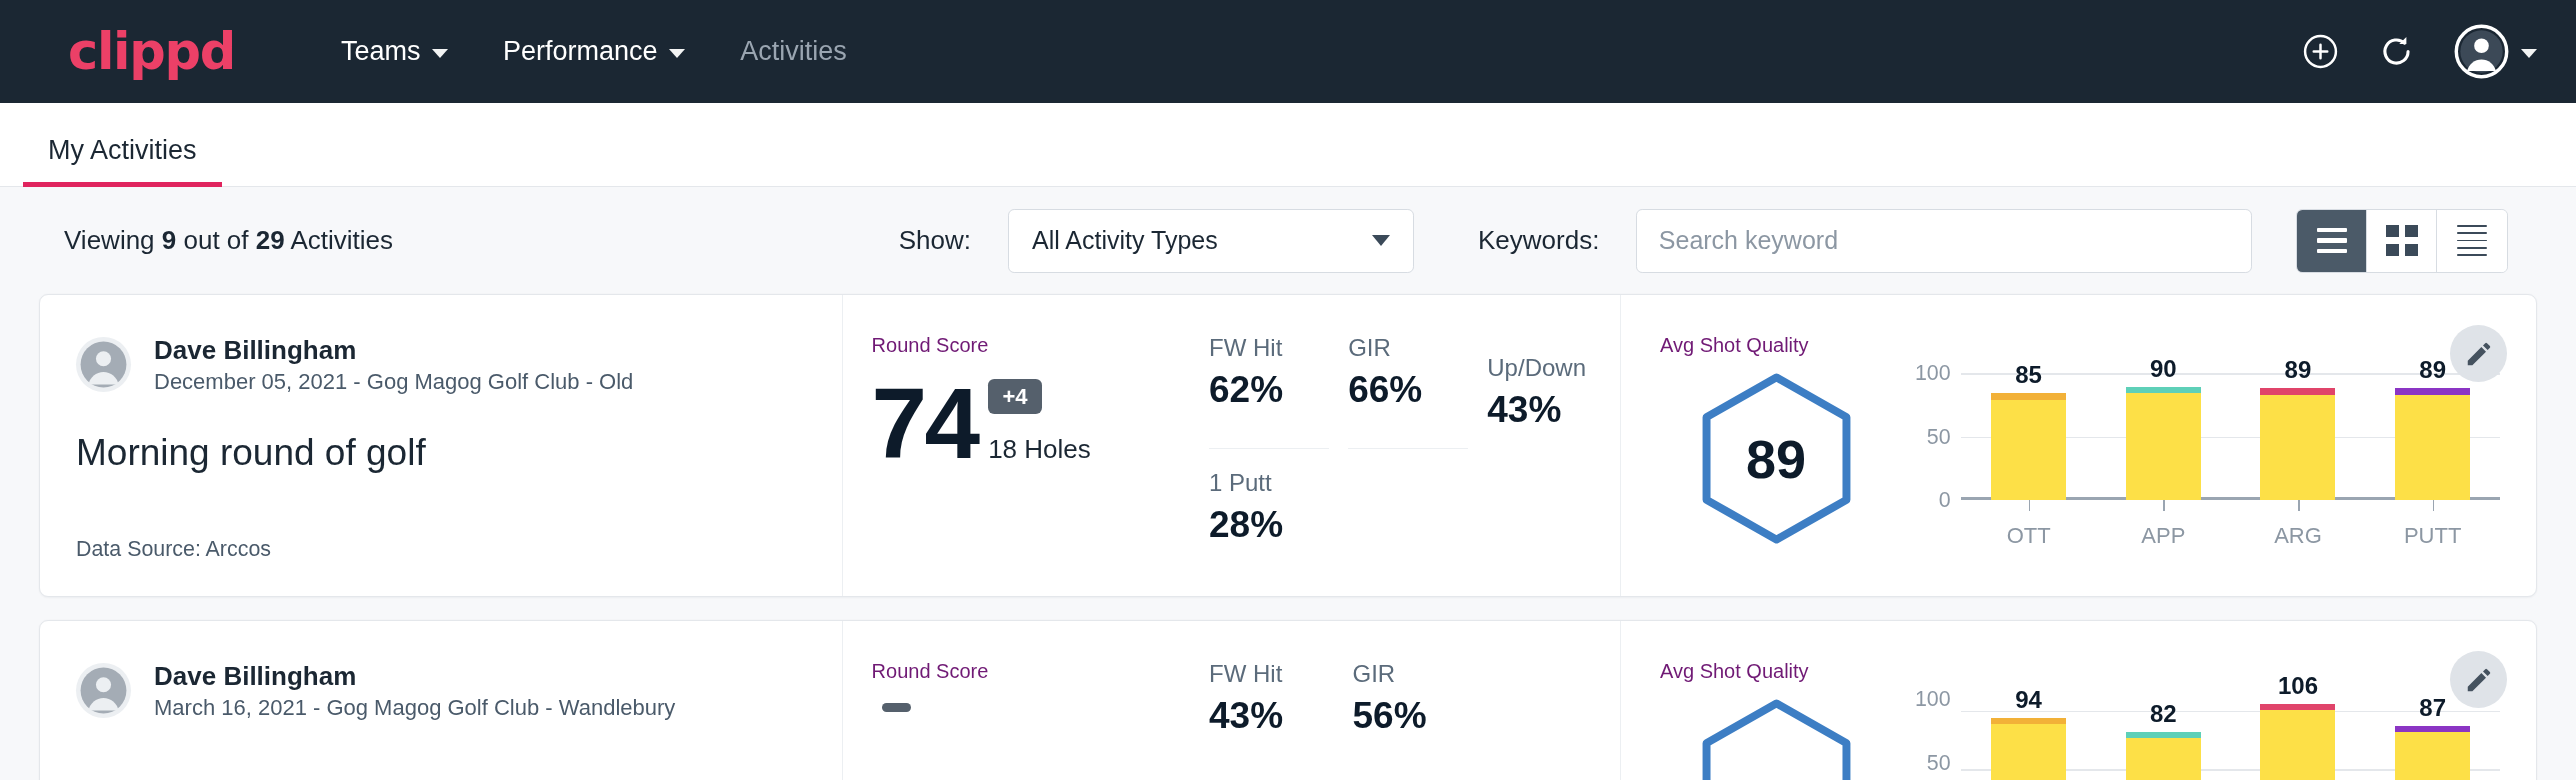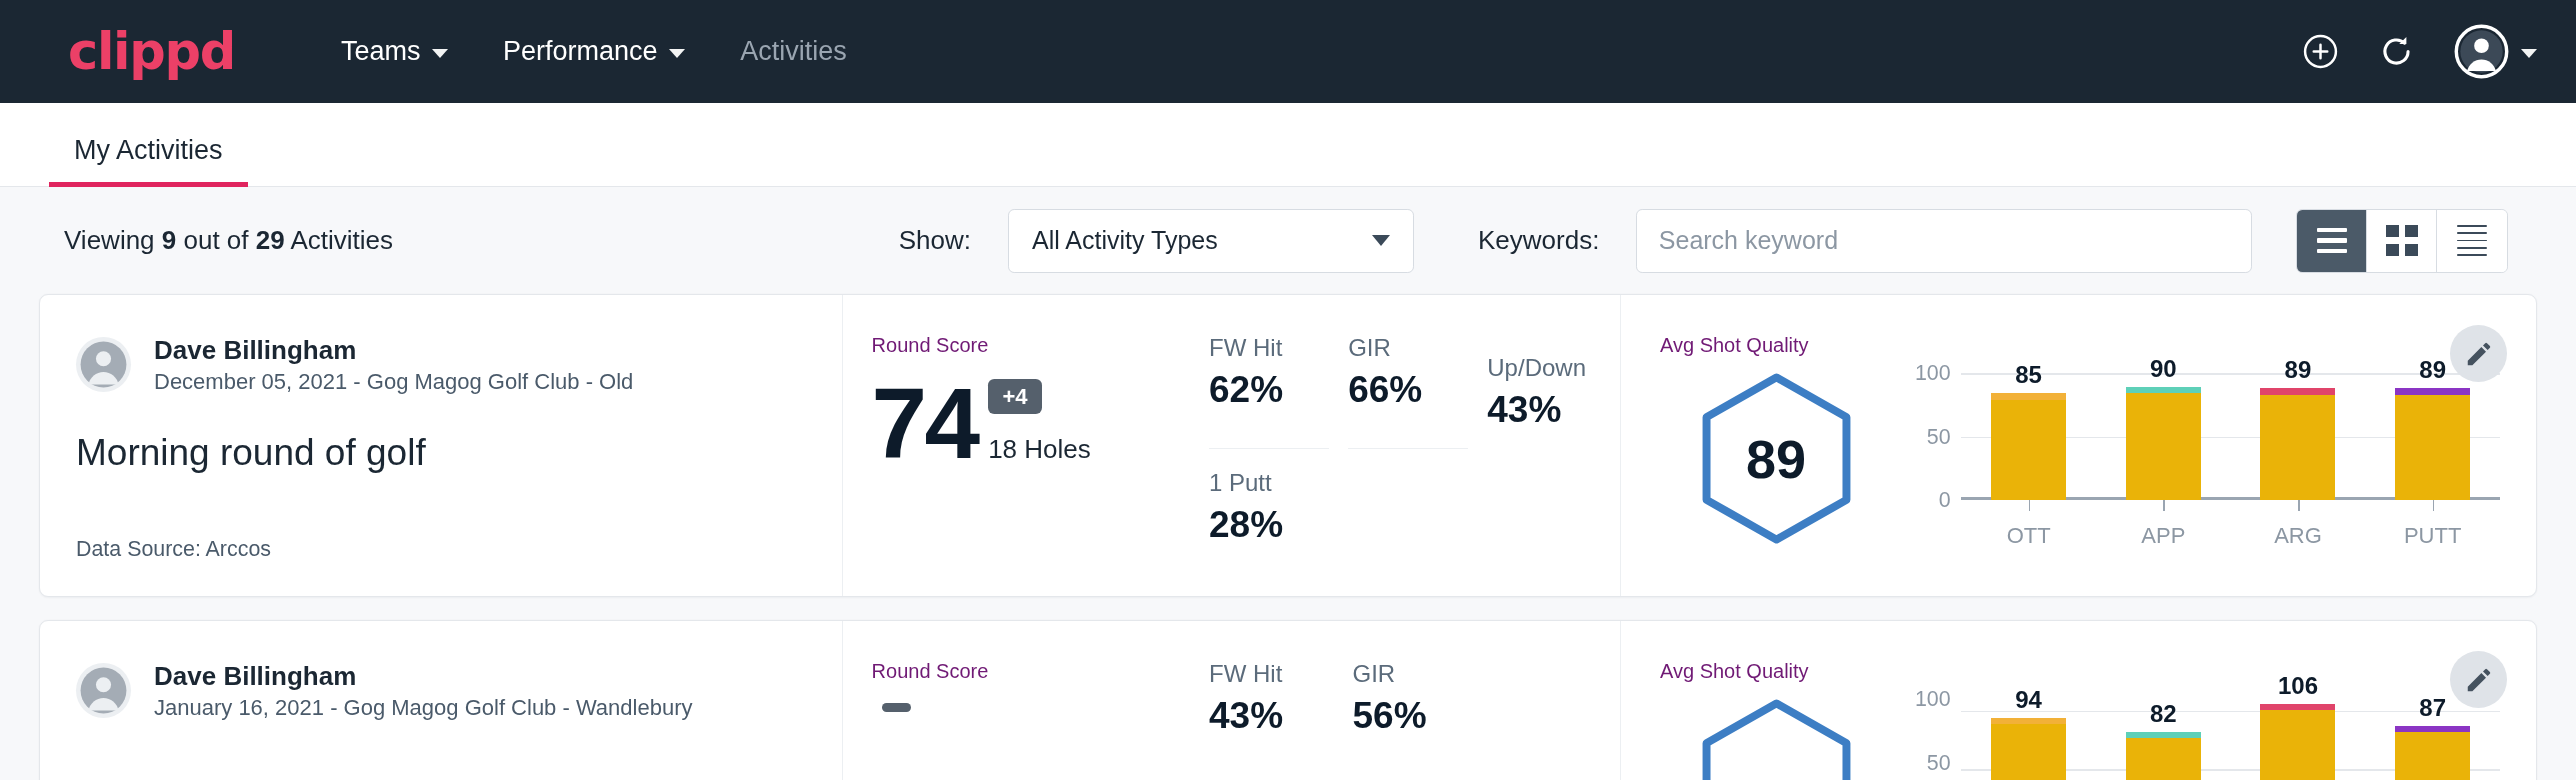--- a/index.html
+++ b/index.html
@@ -55,21 +55,21 @@
   }
   .icon-btn { cursor: pointer; display: flex; align-items: center; }
   .avatar-wrap { display: flex; align-items: center; gap: 12.5px; cursor: pointer; }
 
   
   .tabstrip {
     height: 84px;
     background: #ffffff;
     display: flex;
     align-items: flex-end;
-    padding-left: 49px;
+    padding-left: 23px;
     border-bottom: 0.9px solid #e4e7eb;
   }
   .tab {
     font-size: 27px;
     color: #3b4a59;
     padding: 0 25px 19.6px 25px;
     cursor: pointer;
     position: relative;
   }
   .tab.active { color: #1b2733; }
@@ -305,21 +305,21 @@
   .bar-slot {
     width: 25%;
     height: 100%;
     display: flex;
     align-items: flex-end;
     justify-content: center;
     position: relative;
   }
   .bar {
     width: 75px;
-    background: #eab308;
+    background: #fde047;
     position: relative;
   }
   .bar-cap {
     position: absolute; left: 0; right: 0; top: 0;
     height: 6.2px;
   }
   .bar-val {
     position: absolute;
     left: 50%;
     transform: translateX(-50%);
@@ -577,21 +577,21 @@
         <span class="who-avatar">
           <svg width="55" height="55" viewBox="0 0 48 48">
             <circle cx="24" cy="24" r="23" fill="#eceff2"></circle>
             <circle cx="24" cy="24" r="20" fill="#a4acb5"></circle>
             <circle cx="24" cy="19" r="6.6" fill="#eceff2"></circle>
             <path d="M11 41.5a13.2 13.2 0 0 1 26 0z" fill="#eceff2"></path>
           </svg>
         </span>
         <span>
           <div class="who-name">Dave Billingham</div>
-          <div class="who-sub">January 16, 2021 - Gog Magog Golf Club - Wandlebury</div>
+          <div class="who-sub">March 16, 2021 - Gog Magog Golf Club - Wandlebury</div>
         </span>
       </div>
     </div>
 
     <div class="col-score">
       <div class="sec-label">Round Score</div>
       <div class="score-row">
         <div class="big-score"></div>
         <div class="score-side">
           <div class="badge"></div>

